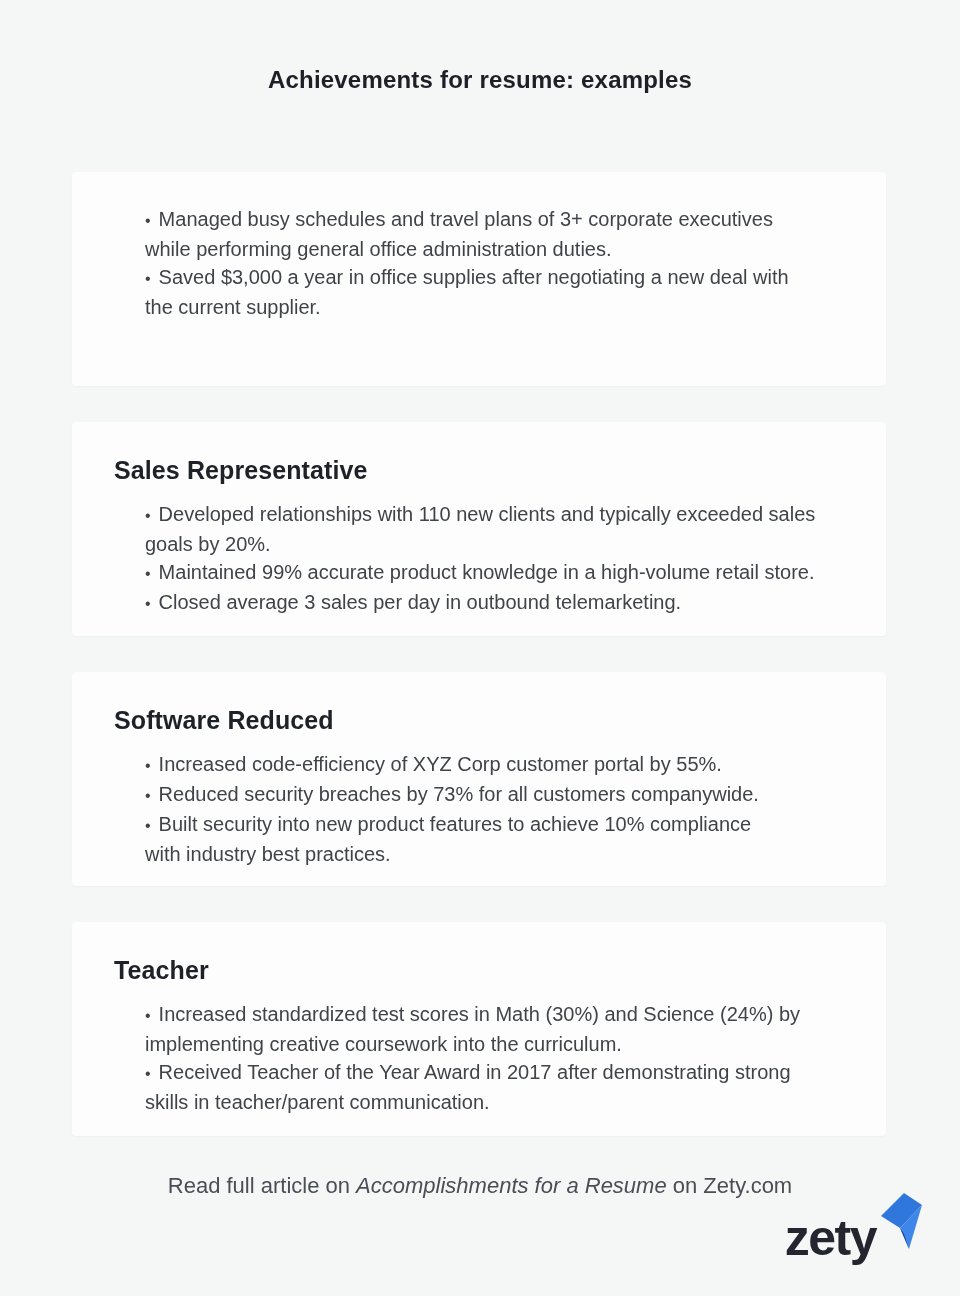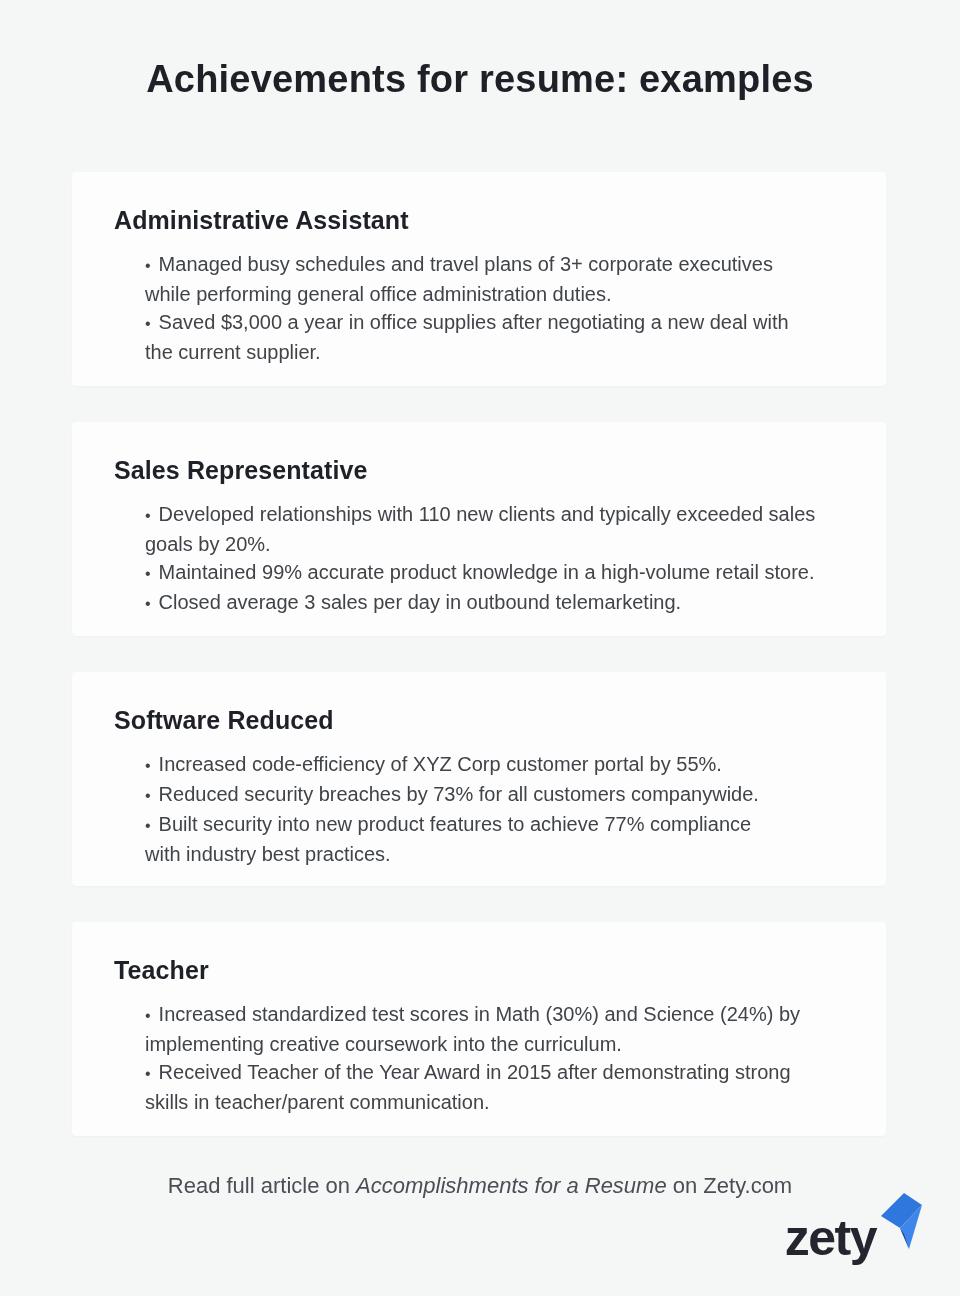--- a/index.html
+++ b/index.html
@@ -11,21 +11,21 @@
     height: 1296px;
     background: #f5f6f6;
     font-family: "Liberation Sans", sans-serif;
     overflow: hidden;
   }
   .page { padding-top: 61px; }
 
   .page-title {
     margin: 0 0 74px 0;
     text-align: center;
-    font-size: 38px;
+    font-size: 24px;
     line-height: 37px;
     font-weight: 700;
     color: #1d2026;
     letter-spacing: 0.2px;
   }
 
   .card {
     width: 814px;
     margin: 0 0 36px 72px;
     min-height: 214px;
@@ -86,21 +86,20 @@
   }
 </style>
 </head>
 <body>
 
 <main class="page">
 
   <h1 class="page-title">Achievements for resume: examples</h1>
 
   <section class="card">
-    <h2 class="card-heading">Administrative Assistant</h2>
     <div class="bullet-list">
       <p class="bullet"><span class="dot">•</span><span class="bullet-text">Managed busy schedules and travel plans of 3+ corporate executives
 while performing general office administration duties.</span></p>
       <p class="bullet"><span class="dot">•</span><span class="bullet-text">Saved $3,000 a year in office supplies after negotiating a new deal with
 the current supplier.</span></p>
     </div>
   </section>
 
   <section class="card">
     <h2 class="card-heading">Sales Representative</h2>
@@ -110,31 +109,31 @@
       <p class="bullet"><span class="dot">•</span><span class="bullet-text">Maintained 99% accurate product knowledge in a high-volume retail store.</span></p>
       <p class="bullet"><span class="dot">•</span><span class="bullet-text">Closed average 3 sales per day in outbound telemarketing.</span></p>
     </div>
   </section>
 
   <section class="card">
     <h2 class="card-heading">Software Reduced</h2>
     <div class="bullet-list">
       <p class="bullet"><span class="dot">•</span><span class="bullet-text">Increased code-efficiency of XYZ Corp customer portal by 55%.</span></p>
       <p class="bullet"><span class="dot">•</span><span class="bullet-text">Reduced security breaches by 73% for all customers companywide.</span></p>
-      <p class="bullet"><span class="dot">•</span><span class="bullet-text">Built security into new product features to achieve 77% compliance
+      <p class="bullet"><span class="dot">•</span><span class="bullet-text">Built security into new product features to achieve 10% compliance
 with industry best practices.</span></p>
     </div>
   </section>
 
   <section class="card">
     <h2 class="card-heading">Teacher</h2>
     <div class="bullet-list">
       <p class="bullet"><span class="dot">•</span><span class="bullet-text">Increased standardized test scores in Math (30%) and Science (24%) by
 implementing creative coursework into the curriculum.</span></p>
-      <p class="bullet"><span class="dot">•</span><span class="bullet-text">Received Teacher of the Year Award in 2015 after demonstrating strong
+      <p class="bullet"><span class="dot">•</span><span class="bullet-text">Received Teacher of the Year Award in 2017 after demonstrating strong
 skills in teacher/parent communication.</span></p>
     </div>
   </section>
 
   <p class="footnote"><span>Read full article on </span><em>Accomplishments for a Resume</em><span> on Zety.com</span></p>
 
   <div class="brand-row">
     <span class="brand-text">zety</span>
     <svg class="brand-icon" width="45" height="62" viewBox="0 0 45 62" xmlns="http://www.w3.org/2000/svg">
       <polygon points="2,26 25,3 43,15 21,38" fill="#2f76dd"></polygon>

